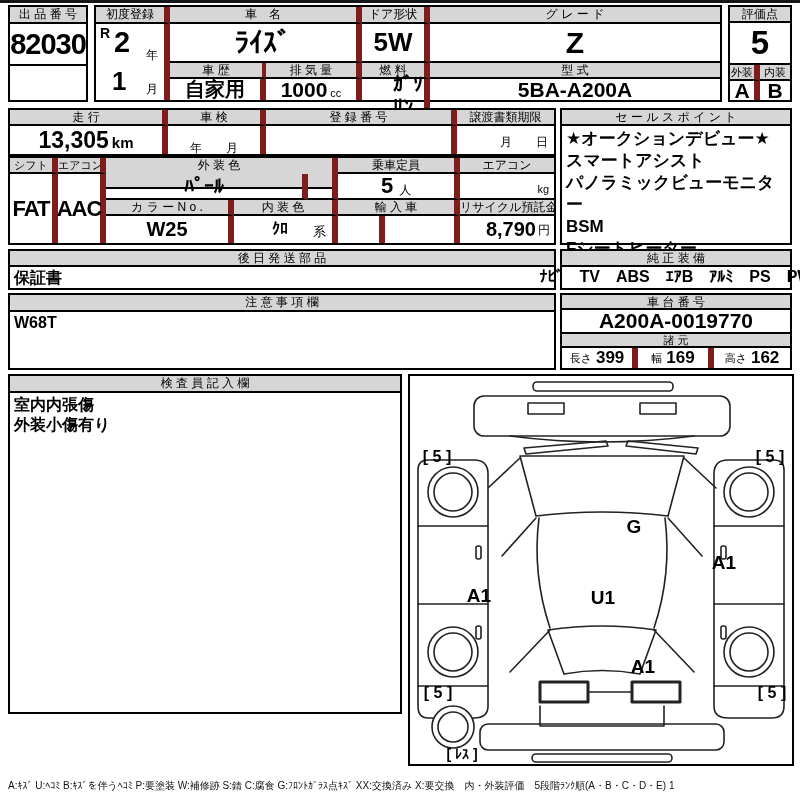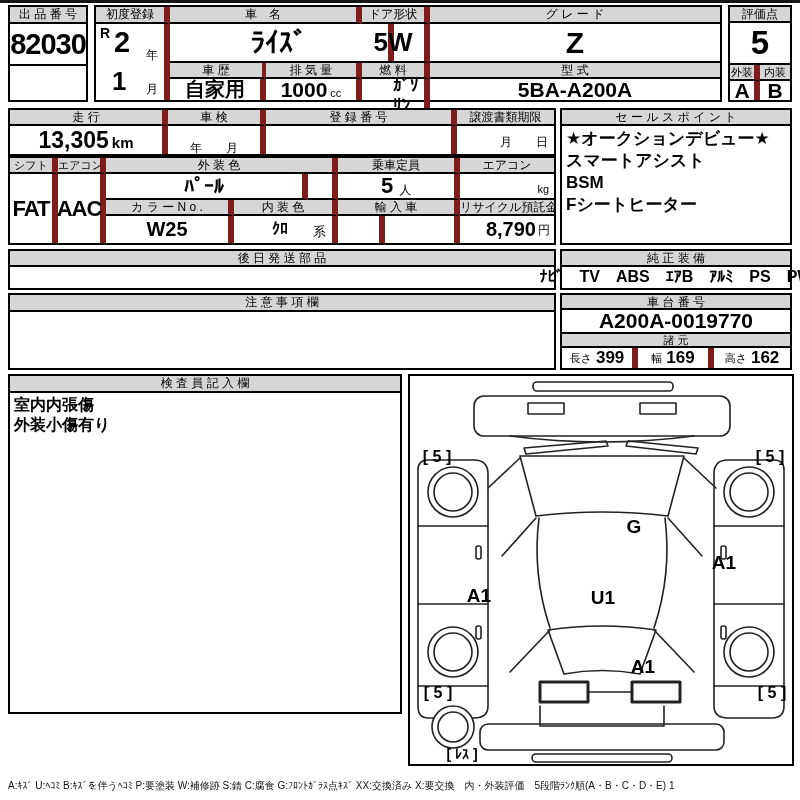--- a/index.html
+++ b/index.html
@@ -32,34 +32,34 @@
   <div class="box" style="left:94px;top:5px;width:628px;height:97px;">
     <div class="cell hdr bb br" style="left:0;top:0;width:74px;height:17px;">初度登録</div>
     <div class="cell br" style="left:0;top:17px;width:74px;height:76px;">
       <div style="position:absolute;left:4px;top:1px;font-size:14px;font-weight:bold;">R</div>
       <div style="position:absolute;left:18px;top:2px;font-size:29px;font-weight:bold;">2</div>
       <div style="position:absolute;right:6px;top:23px;font-size:12px;">年</div>
       <div style="position:absolute;left:16px;top:42px;font-size:26px;font-weight:bold;">1</div>
       <div style="position:absolute;right:6px;top:57px;font-size:12px;">月</div>
     </div>
     <div class="cell hdr bb br" style="left:74px;top:0;width:192px;height:17px;">車　名</div>
-    <div class="cell ctr b bb br" style="left:74px;top:17px;width:224px;height:39px;font-size:28px;">ﾗｲｽﾞ</div>
+    <div class="cell ctr b bb br" style="left:74px;top:17px;width:192px;height:39px;font-size:28px;">ﾗｲｽﾞ</div>
     <div class="cell hdr bb br" style="left:266px;top:0;width:68px;height:17px;">ドア形状</div>
     <div class="cell ctr b bb br" style="left:266px;top:17px;width:68px;height:39px;font-size:26px;">5W</div>
     <div class="cell hdr bb" style="left:334px;top:0;width:290px;height:17px;">グ レ ー ド</div>
     <div class="cell ctr b bb" style="left:334px;top:17px;width:290px;height:39px;font-size:30px;">Z</div>
     <div class="cell hdr bb br" style="left:74px;top:56px;width:98px;height:16px;">車 歴</div>
     <div class="cell ctr b br" style="left:74px;top:72px;width:96px;height:21px;font-size:20px;">自家用</div>
     <div class="cell hdr bb br" style="left:170px;top:56px;width:96px;height:16px;">排 気 量</div>
     <div class="cell ctr br" style="left:170px;top:72px;width:96px;height:21px;">
       <span class="b" style="font-size:21px;">1000</span>
       <span style="font-size:11px;margin-left:3px;margin-top:6px;">cc</span>
     </div>
     <div class="cell hdr bb br" style="left:266px;top:56px;width:68px;height:16px;">燃 料</div>
-    <div class="cell ctr b br" style="left:266px;top:72px;width:68px;height:34px;font-size:17px;padding-left:31px;">ｶﾞｿﾘﾝ</div>
+    <div class="cell ctr b br" style="left:266px;top:72px;width:68px;height:34px;font-size:20px;padding-left:31px;">ｶﾞｿﾘﾝ</div>
     <div class="cell hdr bb" style="left:334px;top:56px;width:290px;height:16px;">型 式</div>
     <div class="cell ctr b" style="left:334px;top:72px;width:290px;height:21px;font-size:21px;">5BA-A200A</div>
   </div>
 
   <div class="box" style="left:728px;top:5px;width:64px;height:97px;">
     <div class="cell hdr bb" style="left:0;top:0;width:60px;height:16px;">評価点</div>
     <div class="cell ctr b bb" style="left:0;top:16px;width:60px;height:42px;font-size:33px;">5</div>
     <div class="cell hdr bb br" style="left:0;top:58px;width:30px;height:16px;font-size:11px;">外装</div>
     <div class="cell hdr bb" style="left:30px;top:58px;width:30px;height:16px;font-size:11px;">内装</div>
     <div class="cell ctr b br" style="left:0;top:74px;width:30px;height:19px;font-size:21px;">A</div>
@@ -78,32 +78,33 @@
     <div class="cell br" style="left:256px;top:16px;width:191px;height:28px;"></div>
     <div class="cell hdr bb" style="left:447px;top:0;width:97px;height:16px;">譲渡書類期限</div>
     <div class="cell rt" style="left:447px;top:16px;width:97px;height:28px;font-size:12px;padding:0 6px 3px 9px;">月　　日</div>
   </div>
 
   <div class="box" style="left:560px;top:108px;width:232px;height:137px;">
     <div class="cell hdr bb" style="left:0;top:0;width:228px;height:16px;">セ ー ル ス ポ イ ン ト</div>
     <div class="cell" style="left:0;top:16px;width:228px;height:117px;padding:2px 4px;font-weight:bold;font-size:17px;line-height:22px;">
       <div>★オークションデビュー★</div>
       <div>スマートアシスト</div>
+      <div>パノラミックビューモニター</div>
       <div>BSM</div>
       <div>Fシートヒーター</div>
     </div>
   </div>
 
   <div class="box" style="left:8px;top:156px;width:548px;height:89px;">
     <div class="cell hdr bb br" style="left:0;top:0;width:48px;height:16px;font-size:11px;">シフト</div>
     <div class="cell ctr b br" style="left:0;top:16px;width:48px;height:69px;font-size:22px;letter-spacing:-1px;">FAT</div>
     <div class="cell hdr bb br" style="left:48px;top:0;width:48px;height:16px;font-size:11px;">エアコン</div>
     <div class="cell ctr b br" style="left:48px;top:16px;width:48px;height:69px;font-size:22px;letter-spacing:-1px;">AAC</div>
 
-    <div class="cell hdr bb br" style="left:96px;top:0;width:232px;height:16px;">外 装 色</div>
+    <div class="cell hdr bb br" style="left:96px;top:0;width:232px;height:31px;">外 装 色</div>
     <div class="cell hdr bb br" style="left:328px;top:0;width:122px;height:16px;">乗車定員</div>
     <div class="cell hdr bb" style="left:450px;top:0;width:94px;height:16px;">エアコン</div>
 
     <div class="cell ctr b bb br" style="left:96px;top:16px;width:202px;height:26px;font-size:20px;">ﾊﾟｰﾙ</div>
     <div class="cell bb br" style="left:298px;top:16px;width:30px;height:26px;"></div>
     <div class="cell ctr bb br" style="left:328px;top:16px;width:122px;height:26px;">
       <span class="b" style="font-size:22px;">5</span>
       <span style="font-size:12px;margin-left:6px;margin-top:8px;">人</span>
     </div>
     <div class="cell rt bb" style="left:450px;top:16px;width:94px;height:26px;font-size:11px;padding:0 5px 3px 0;">kg</div>
@@ -121,29 +122,31 @@
     <div class="cell br" style="left:328px;top:58px;width:47px;height:27px;"></div>
     <div class="cell br" style="left:375px;top:58px;width:75px;height:27px;"></div>
     <div class="cell rt" style="left:450px;top:58px;width:94px;height:27px;padding:0 4px 2px 0;">
       <span class="b" style="font-size:20px;">8,790</span>
       <span style="font-size:12px;margin-left:2px;padding-bottom:2px;">円</span>
     </div>
   </div>
 
   <div class="box" style="left:8px;top:249px;width:548px;height:41px;">
     <div class="cell hdr bb" style="left:0;top:0;width:544px;height:16px;">後 日 発 送 部 品</div>
+    <div class="cell b" style="left:0;top:16px;width:544px;height:21px;font-size:16px;padding:1px 0 0 4px;">保証書</div>
   </div>
 
   <div class="box" style="left:560px;top:249px;width:232px;height:41px;">
     <div class="cell hdr bb" style="left:0;top:0;width:228px;height:16px;">純 正 装 備</div>
     <div class="cell ctr b" style="left:0;top:16px;width:228px;height:21px;font-size:16px;white-space:nowrap;">ﾅﾋﾞ　TV　ABS　ｴｱB　ｱﾙﾐ　PS　PW</div>
   </div>
 
   <div class="box" style="left:8px;top:293px;width:548px;height:77px;">
     <div class="cell hdr bb" style="left:0;top:0;width:544px;height:17px;">注 意 事 項 欄</div>
+    <div class="cell b" style="left:0;top:17px;width:544px;height:56px;font-size:16px;padding:2px 0 0 4px;">W68T</div>
   </div>
 
   <div class="box" style="left:560px;top:293px;width:232px;height:77px;">
     <div class="cell hdr bb" style="left:0;top:0;width:228px;height:15px;">車 台 番 号</div>
     <div class="cell ctr b bb" style="left:0;top:15px;width:228px;height:24px;font-size:21px;">A200A-0019770</div>
     <div class="cell hdr bb" style="left:0;top:39px;width:228px;height:14px;font-size:11px;line-height:13px;">諸 元</div>
     <div class="cell ctr br" style="left:0;top:53px;width:76px;height:20px;">
       <span style="font-size:11px;margin-right:4px;">長さ</span>
       <span class="b" style="font-size:17px;">399</span>
     </div>

